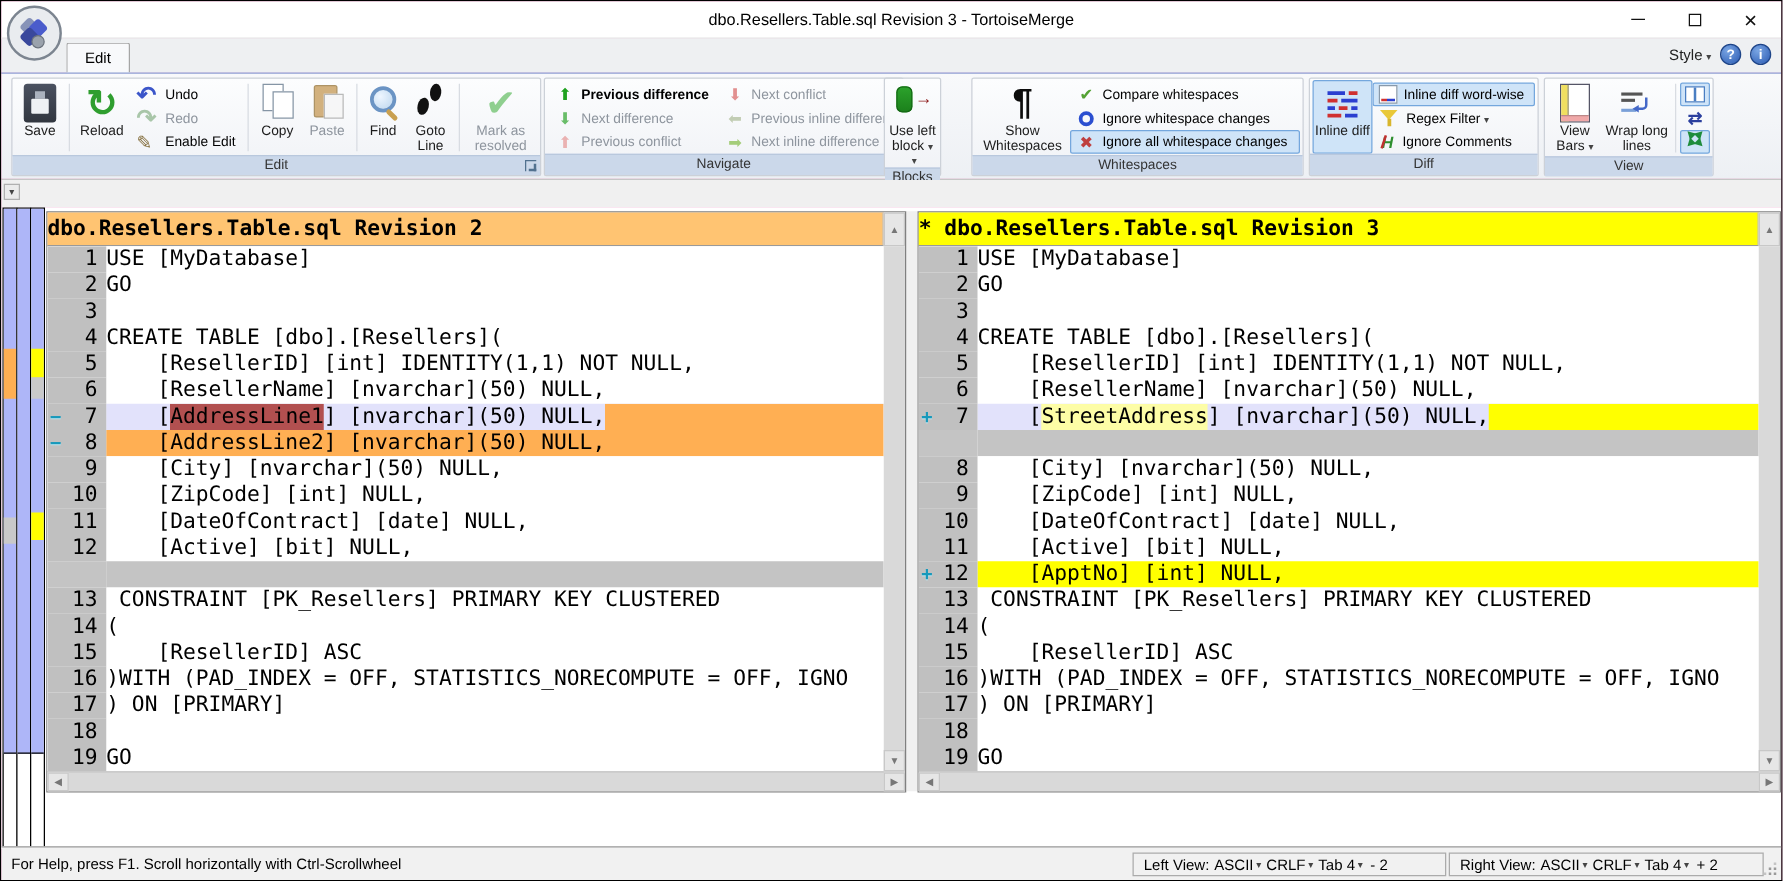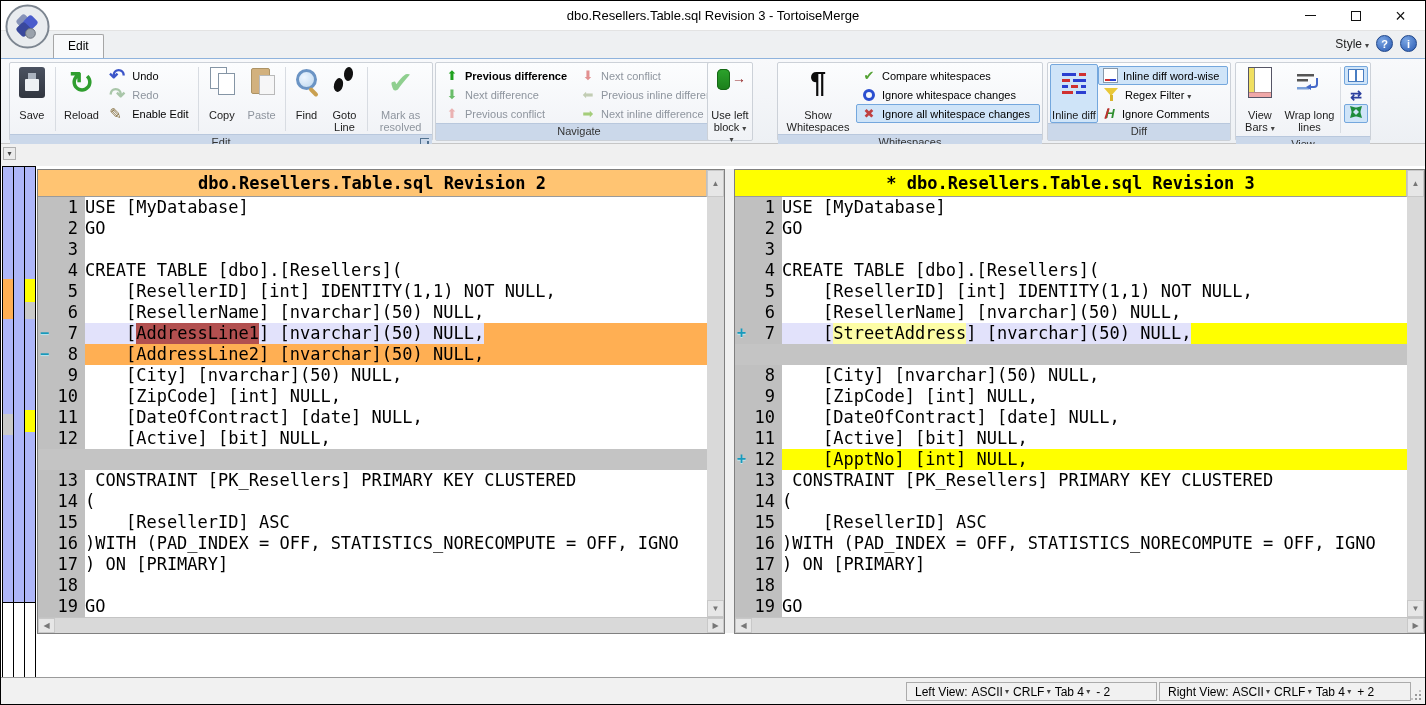--- a/index.html
+++ b/index.html
@@ -27,21 +27,21 @@
 
 .ribbon{position:absolute;left:0;top:57px;width:100%;height:86px;background:linear-gradient(#f8f9fb,#edf0f4);border-top:1px solid #8fb3dd;border-bottom:1px solid #c6c6c6}
 .grp{position:absolute;top:3px;height:79px;border:1px solid #ccd1d8;border-radius:2px;background:linear-gradient(#fcfdfe,#f0f2f6);display:flex;flex-direction:column}
 .grp-c{flex:1;display:flex;align-items:stretch;padding:1px 2px 0}
 .grp-cap{height:24px;background:#cbd8ea;border-top:1px solid #b9c8dd;font-size:11px;color:#333;text-align:center;line-height:15px;position:relative}
 .dlg{position:absolute;right:3px;top:3px;width:9px;height:9px;border-left:1px solid #51718f;border-top:1px solid #51718f}
 .dlg::after{content:"";position:absolute;right:0;bottom:0;width:4px;height:4px;border-right:2px solid #51718f;border-bottom:2px solid #51718f}
 .vsep{width:1px;background:#d8dce2;margin:3px 3px}
 .bb{display:flex;flex-direction:column;align-items:center;padding-top:2px;font-size:11px;text-align:center;color:#1c1c1c;border:1px solid transparent;border-radius:2px}
 .bb .ic{height:31px;display:flex;align-items:center;justify-content:center}
-.bb .bl{line-height:12px;margin-top:11px}
+.bb .bl{line-height:12px;margin-top:1px}
 .bb.sel{background:#cfe4f8;border-color:#74a7dd}
 .scol{display:flex;flex-direction:column;padding-top:2px;overflow:hidden}
 .si{height:19px;display:flex;align-items:center;gap:5px;font-size:11px;padding:0 4px;border:1px solid transparent;border-radius:2px;white-space:nowrap}
 .si.sel{background:#cfe4f8;border-color:#74a7dd}
 .dis{color:#8e959e}
 .bold{font-weight:bold}
 .dd{font-size:8px;color:#444}
 .has-dd::after{content:"▾";font-size:8px;margin-left:3px;color:#444}
 
 
@@ -110,21 +110,21 @@
 
 .locator{position:absolute;left:1px;top:0;height:513px;display:flex}
 .strip{width:12px;margin-right:-1px;border:1px solid #000;background:#fff;position:relative}
 .ltrack{position:absolute;left:0;right:0;top:0;height:436px;background:var(--locator);border-bottom:1px solid #000}
 .lmark{position:absolute;left:0;right:0}
 
 
 .pane{position:absolute;top:3px;border:1px solid #808080;background:#fff;display:grid;grid-template-columns:1fr 17px;grid-template-rows:27px 420px 16px}
 .pane-left{left:36px;width:688px}
 .pane-right{left:733px;width:691px}
-.ptitle{grid-column:1;grid-row:1;border-bottom:1px solid #9a9a9a;border-right:1px solid #c0c0c0;font:bold 17px/26px "DejaVu Sans Mono",monospace;text-align:center;overflow:hidden;white-space:nowrap}
+.ptitle{grid-column:1;grid-row:1;border-bottom:1px solid #9a9a9a;border-right:1px solid #c0c0c0;font:bold 17px/26px "DejaVu Sans Mono",monospace;text-align:left;overflow:hidden;white-space:nowrap}
 .ptitle.hl{background:var(--header_left)}
 .ptitle.hr{background:var(--header_right)}
 .vbtn{display:flex;align-items:center;justify-content:center;background:#e6e6e6;border:1px solid #c8c8c8;color:#777;font-size:8px}
 .vup{grid-column:2;grid-row:1}
 .rows{grid-column:1;grid-row:2;overflow:hidden;background:#fff}
 .vtrack{grid-column:2;grid-row:2;background:#d9d9d9;position:relative}
 .vdown{position:absolute;left:0;right:0;bottom:0;height:17px;display:flex;align-items:center;justify-content:center;background:#e6e6e6;border:1px solid #c8c8c8;color:#777;font-size:8px}
 .hscroll{grid-column:1 / span 2;grid-row:3;display:flex;background:#d9d9d9;border-top:1px solid #c4c4c4}
 .hbtn{width:17px;display:flex;align-items:center;justify-content:center;background:#e6e6e6;border:1px solid #c8c8c8;color:#777;font-size:8px}
 .htrack{flex:1}
@@ -695,20 +695,21 @@
         </div>
       <div class="hscroll">
         <div class="hbtn">◀</div>
         <div class="htrack"></div>
         <div class="hbtn">▶</div>
       </div>
     </div>
   </div>
 
   <div class="statusbar">
+    <div class="sb-msg">For Help, press F1. Scroll horizontally with Ctrl-Scrollwheel</div>
     <div class="sb-box" style="left:905px;width:251px">
       <span>Left View:</span>
       <span class="sb-item">
           <span>ASCII</span>
           <span class="dd">&nbsp;▾</span>
         </span>
       <span class="sb-item">
           <span>CRLF</span>
           <span class="dd">&nbsp;▾</span>
         </span>

